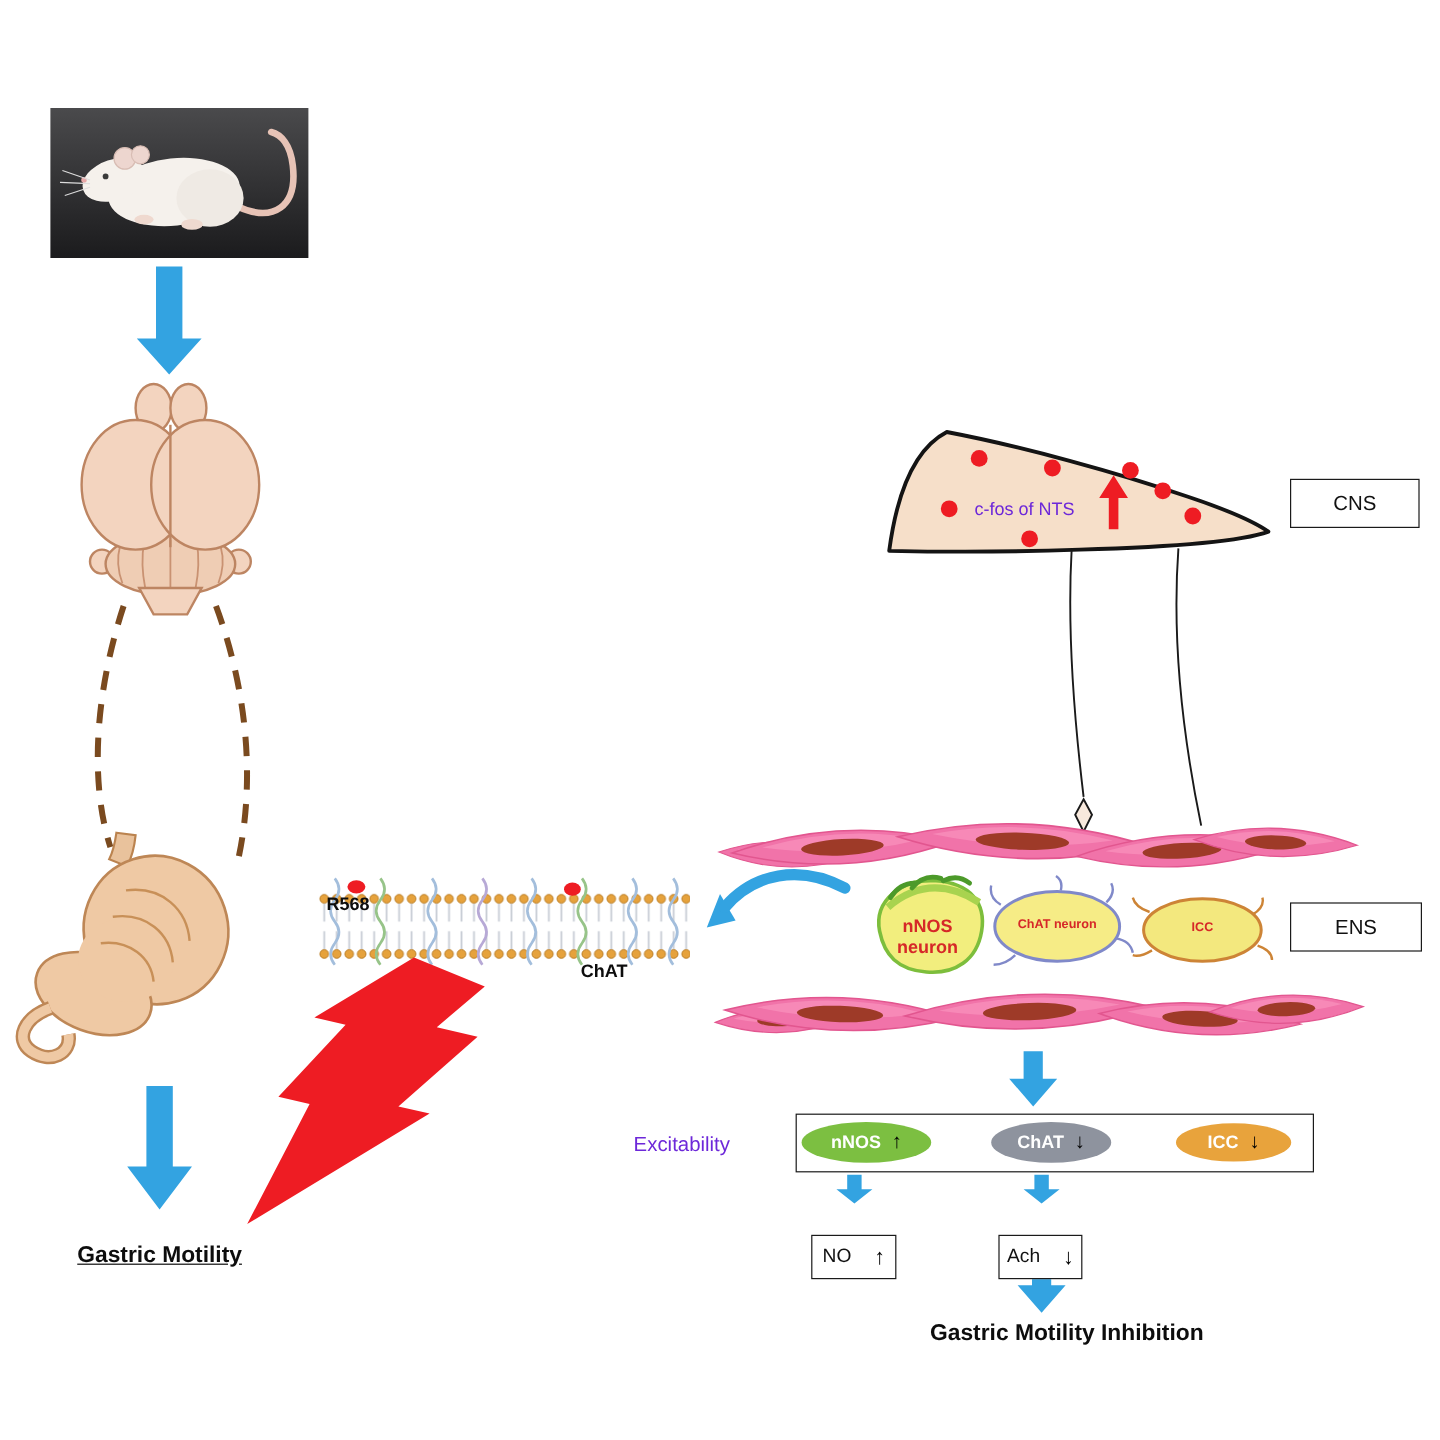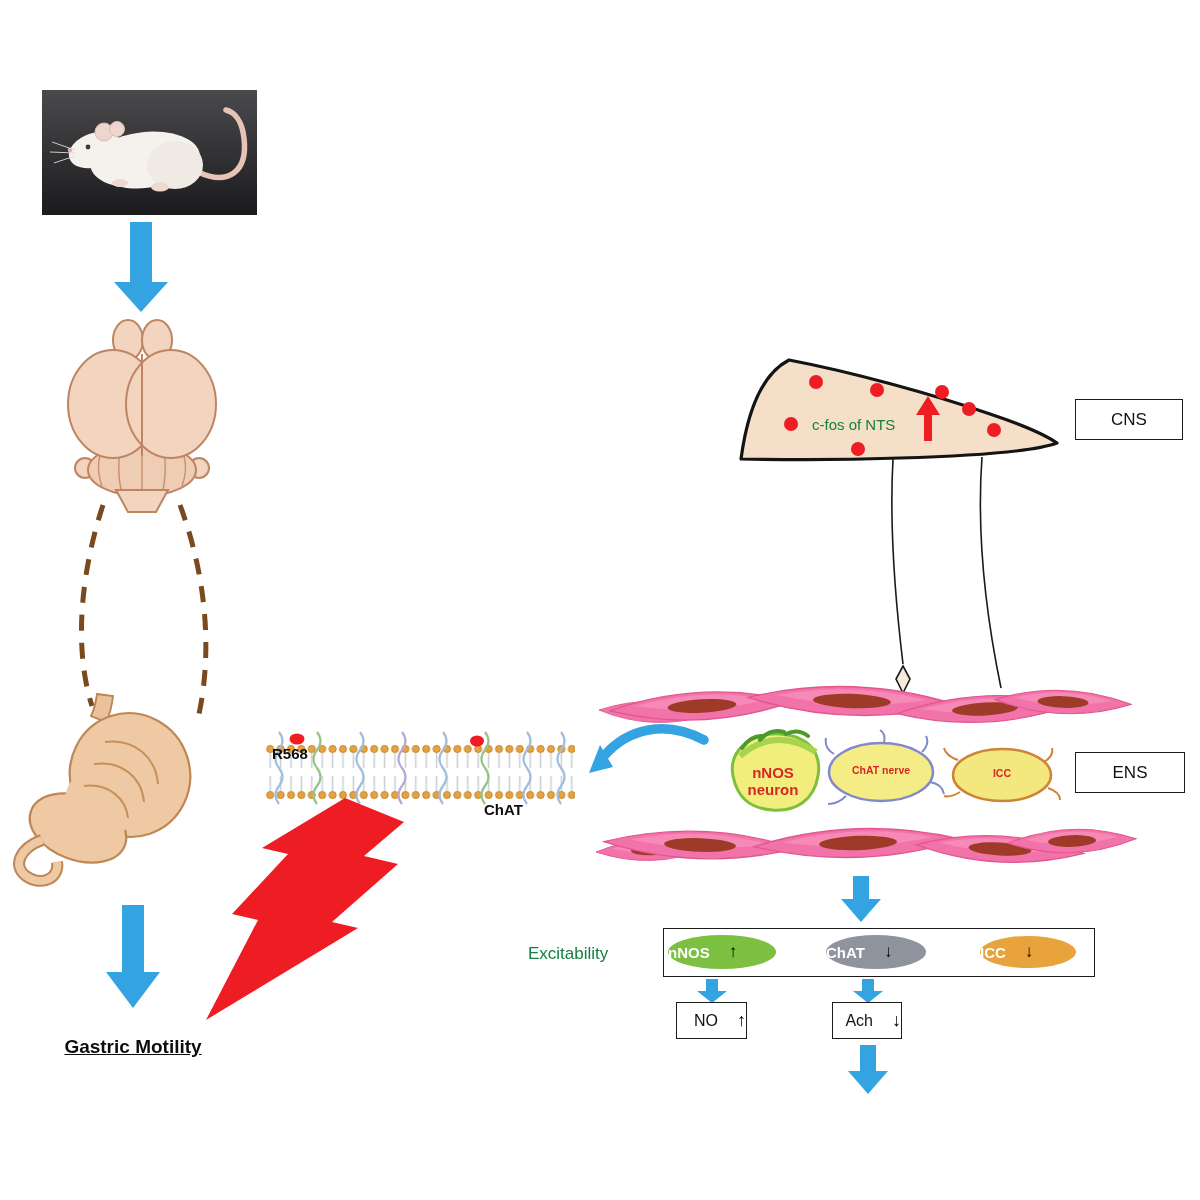--- a/index.html
+++ b/index.html
@@ -8,33 +8,33 @@
   #canvas { position:relative; width:1200px; height:1200px; background:#fff; overflow:hidden; }
   #art { position:absolute; left:0; top:0; }
 
   .label-box {
     position:absolute; border:1.7px solid #1a1a1a; background:#fff;
     display:flex; align-items:center; justify-content:center;
     font-size:17px; color:#111;
   }
   .mini-box {
     position:absolute; border:1.7px solid #1a1a1a; background:#fff;
-    display:flex; align-items:center; justify-content:flex-end; gap:19px;
-    font-size:16px; color:#111;
+    display:flex; align-items:center; justify-content:center; gap:19px;
+    font-size:16px; color:#111;margin-top:27px;
   }
   .mini-box .arr { font-weight:900; font-size:18px; color:#000; }
   .badge-text {
-    position:absolute; display:flex; align-items:center; justify-content:flex-start; gap:19px;
+    position:absolute; display:flex; align-items:center; justify-content:center; gap:9px;
   }
   .badge-text .lbl { color:#fff; font-weight:bold; font-size:15px; }
   .badge-text .arr { color:#000; font-weight:900; font-size:17px; }
   .neuron-label { position:absolute; color:#D62828; font-weight:bold; text-align:center; line-height:1.1; }
   .title { position:absolute; font-weight:bold; font-size:19px; color:#0d0d0d; text-align:center; }
   .small-label { position:absolute; font-weight:bold; font-size:15px; color:#0d0d0d;margin-top:41px; }
-  .plain-label { position:absolute; font-size:15px; color:#15803d; }
+  .plain-label { position:absolute; font-size:15px; color:#6d28d9; }
 </style>
 </head>
 <body>
 
 <div id="canvas">
 
   <svg id="art" width="1200" height="1200" viewBox="0 0 1200 1200">
     <defs>
       <linearGradient id="photoBg" x1="0" y1="0" x2="0" y2="1">
         <stop offset="0" stop-color="#4a4a4c"></stop>
@@ -190,21 +190,21 @@
   <div class="label-box" style="left:1075px; top:399px; width:108px; height:41px;">
     <span>CNS</span>
   </div>
 
 
   <div class="label-box" style="left:1075px; top:752px; width:110px; height:41px;">
     <span>ENS</span>
   </div>
 
   <div class="neuron-label" style="left:731px; top:765px; width:84px; font-size:15px;">nNOS neuron</div>
-  <div class="neuron-label" style="left:839px; top:765px; width:84px; font-size:10.5px;">ChAT nerve</div>
+  <div class="neuron-label" style="left:839px; top:765px; width:84px; font-size:10.5px;">ChAT neuron</div>
   <div class="neuron-label" style="left:980px; top:768px; width:44px; font-size:10.5px;">ICC</div>
 
   <div class="plain-label" style="left:528px; top:944px; font-size:17px;">Excitability</div>
 
   <div style="position:absolute; left:663px; top:928px; width:432px; height:49px; border:1.7px solid #1a1a1a;"></div>
 
   <div class="badge-text" style="left:668px; top:939px; width:108px; height:26px;">
     <span class="lbl">nNOS</span>
     <span class="arr">↑</span>
   </div>
@@ -221,14 +221,15 @@
     <span>NO</span>
     <span class="arr">↑</span>
   </div>
   <div class="mini-box" style="left:832px; top:1002px; width:70px; height:37px;">
     <span>Ach</span>
     <span class="arr">↓</span>
   </div>
 
   <div class="title" style="left:40px; top:1036px; width:186px;text-decoration:underline;">Gastric Motility</div>
 
+  <div class="title" style="left:738px; top:1101px; width:302px;">Gastric Motility Inhibition</div>
 
 </div>
 
 </body></html>

